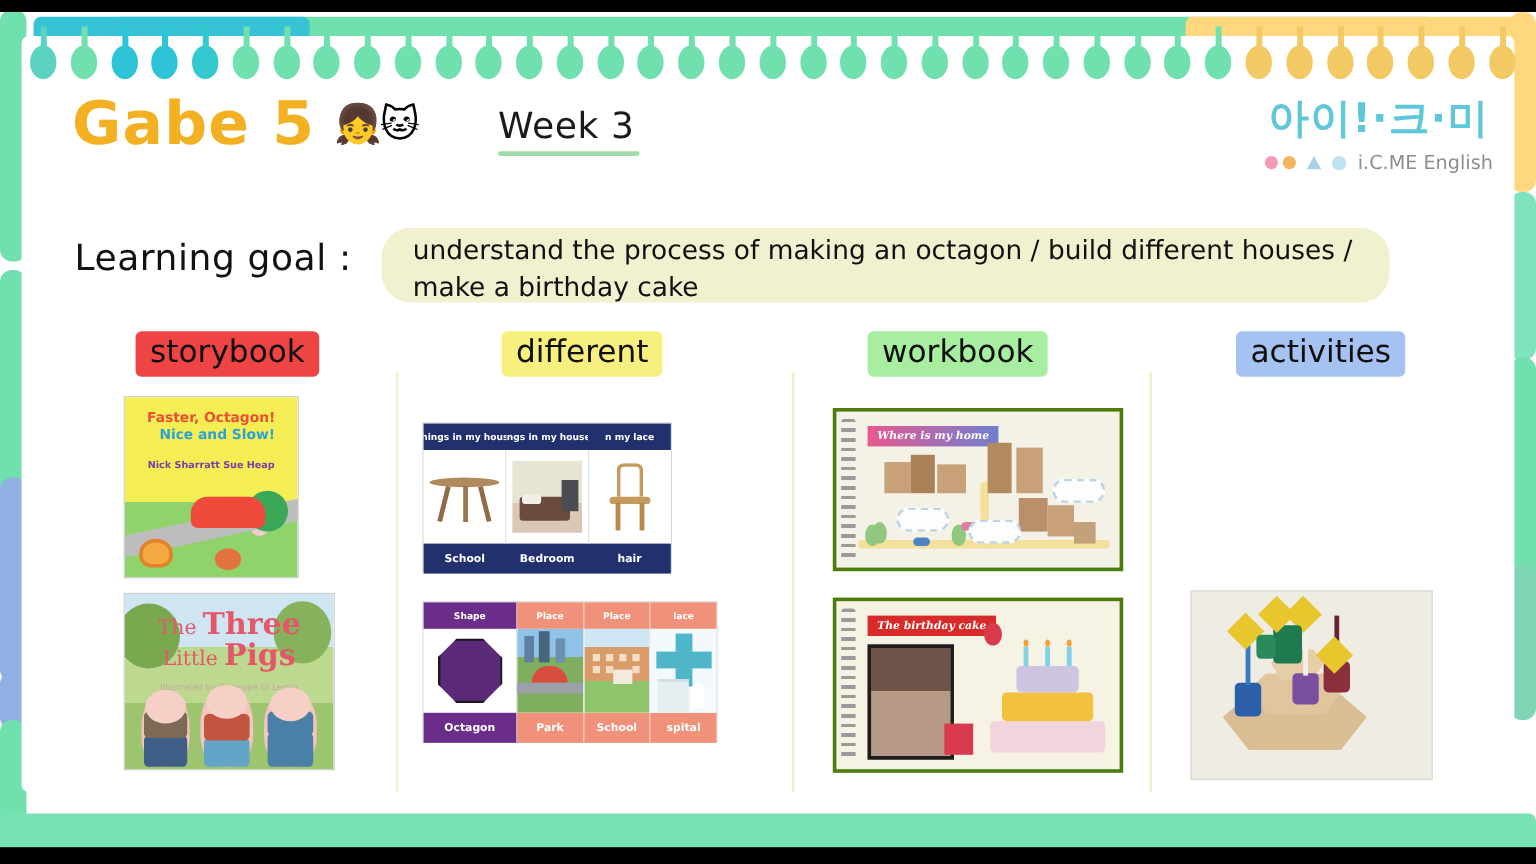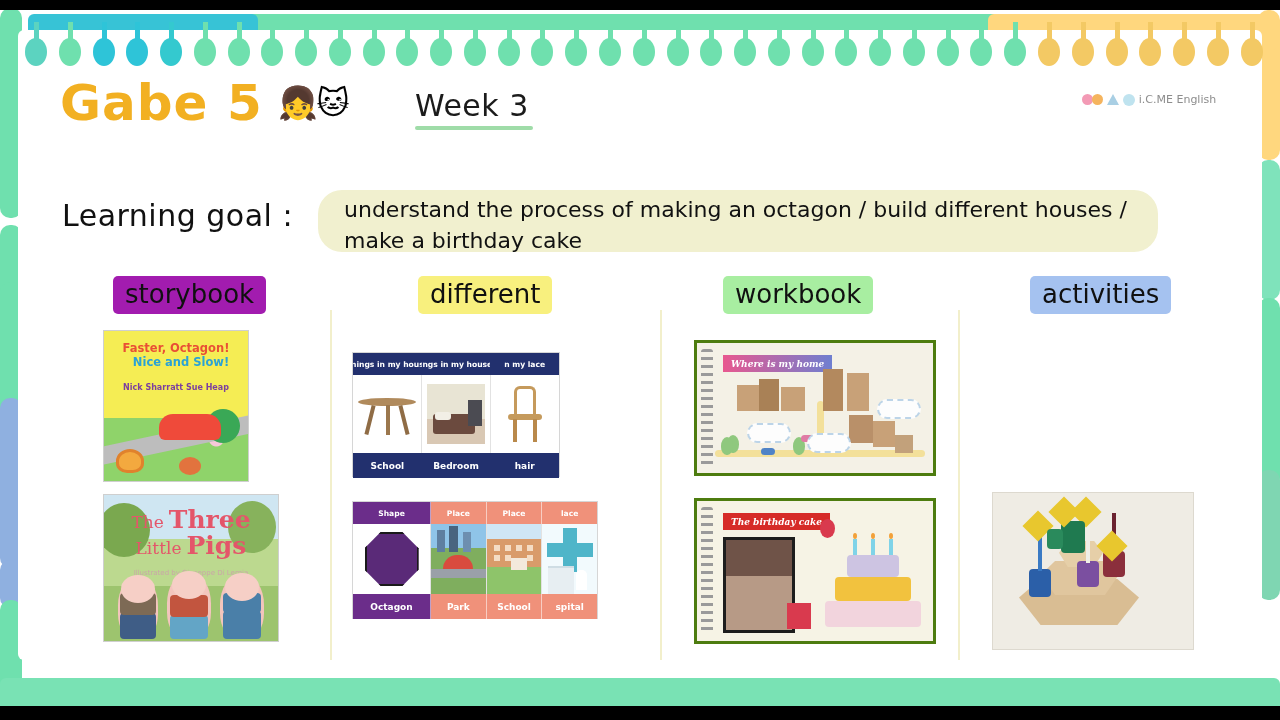--- a/index.html
+++ b/index.html
@@ -100,22 +100,22 @@
   }
   .week-underline { width: 118px; height: 4px; background: #9fdca8; margin-top: 3px; border-radius: 3px;}
 
   
   .logo { position: absolute; right: 36px; top: -2px; text-align: center; width: 190px; }
   .logo-main {
     font-size: 34px; font-weight: 700; color: #5ec8d8; letter-spacing: 1px;
     font-family: "DejaVu Sans", sans-serif;
   }
   .logo-sub {
-    margin-top: 17px; font-size: 11px; color: #8d8d8d;
-    display: flex; align-items: center; justify-content: center; gap: 4px;
+    margin-top: 4px; font-size: 16px; color: #8d8d8d;
+    display: flex; align-items: center; justify-content: space-between; gap: 4px;
   }
   .logo-dot { display:inline-block; width:11px;height:11px;border-radius:50%; }
   .logo-dot.pink { background:#f39ab5; }
   .logo-dot.orange { background:#f5b45e; margin-left:-5px;}
   .logo-tri { width:0;height:0;border-left:6px solid transparent;border-right:6px solid transparent;border-bottom:11px solid #a9cfe4;}
   .logo-circ { width:12px;height:12px;border-radius:50%;background:#bfe3ef; }
 
   
   .goal-row { position: absolute; left: 0; top: 186px; width: 100%; height: 72px; z-index: 30; }
   .goal-label {
@@ -495,38 +495,39 @@
     <div class="title-wrap">
       <div class="gabe-title">Gabe 5</div>
       <div class="emoji-faces">👧🐱</div>
     </div>
     <div class="week-wrap">
       <div class="week-label">Week 3</div>
       <div class="week-underline"></div>
     </div>
 
     <div class="logo">
+      <div class="logo-main">아이!·크·미</div>
       <div class="logo-sub">
         <span class="logo-dot pink"></span>
         <span class="logo-dot orange"></span>
         <span class="logo-tri"></span>
         <span class="logo-circ"></span>
         <span>i.C.ME English</span>
       </div>
     </div>
   </div>
 
   <div class="goal-row">
     <div class="goal-label">Learning goal :</div>
     <div class="goal-hl"></div>
     <div class="goal-text">understand the process of making an octagon / build different houses / make a birthday cake</div>
   </div>
 
   <div class="col-headers" id="col-headers">
-      <div class="col-head" style="left: 113px; background: #a21caf;">storybook</div>
+      <div class="col-head" style="left: 113px; background: #ef4444;">storybook</div>
       <div class="col-head" style="left: 418px; background: rgb(248, 240, 126);">different</div>
       <div class="col-head" style="left: 723px; background: rgb(168, 238, 161);">workbook</div>
       <div class="col-head" style="left: 1030px; background: rgb(165, 194, 240);">activities</div>
     </div>
 
   <div class="divider" style="left:330px; top:310px; height:350px;"></div>
   <div class="divider" style="left:660px; top:310px; height:350px;"></div>
   <div class="divider" style="left:958px; top:310px; height:350px;"></div>
 
   <div class="col-body" style="left:103px;">

